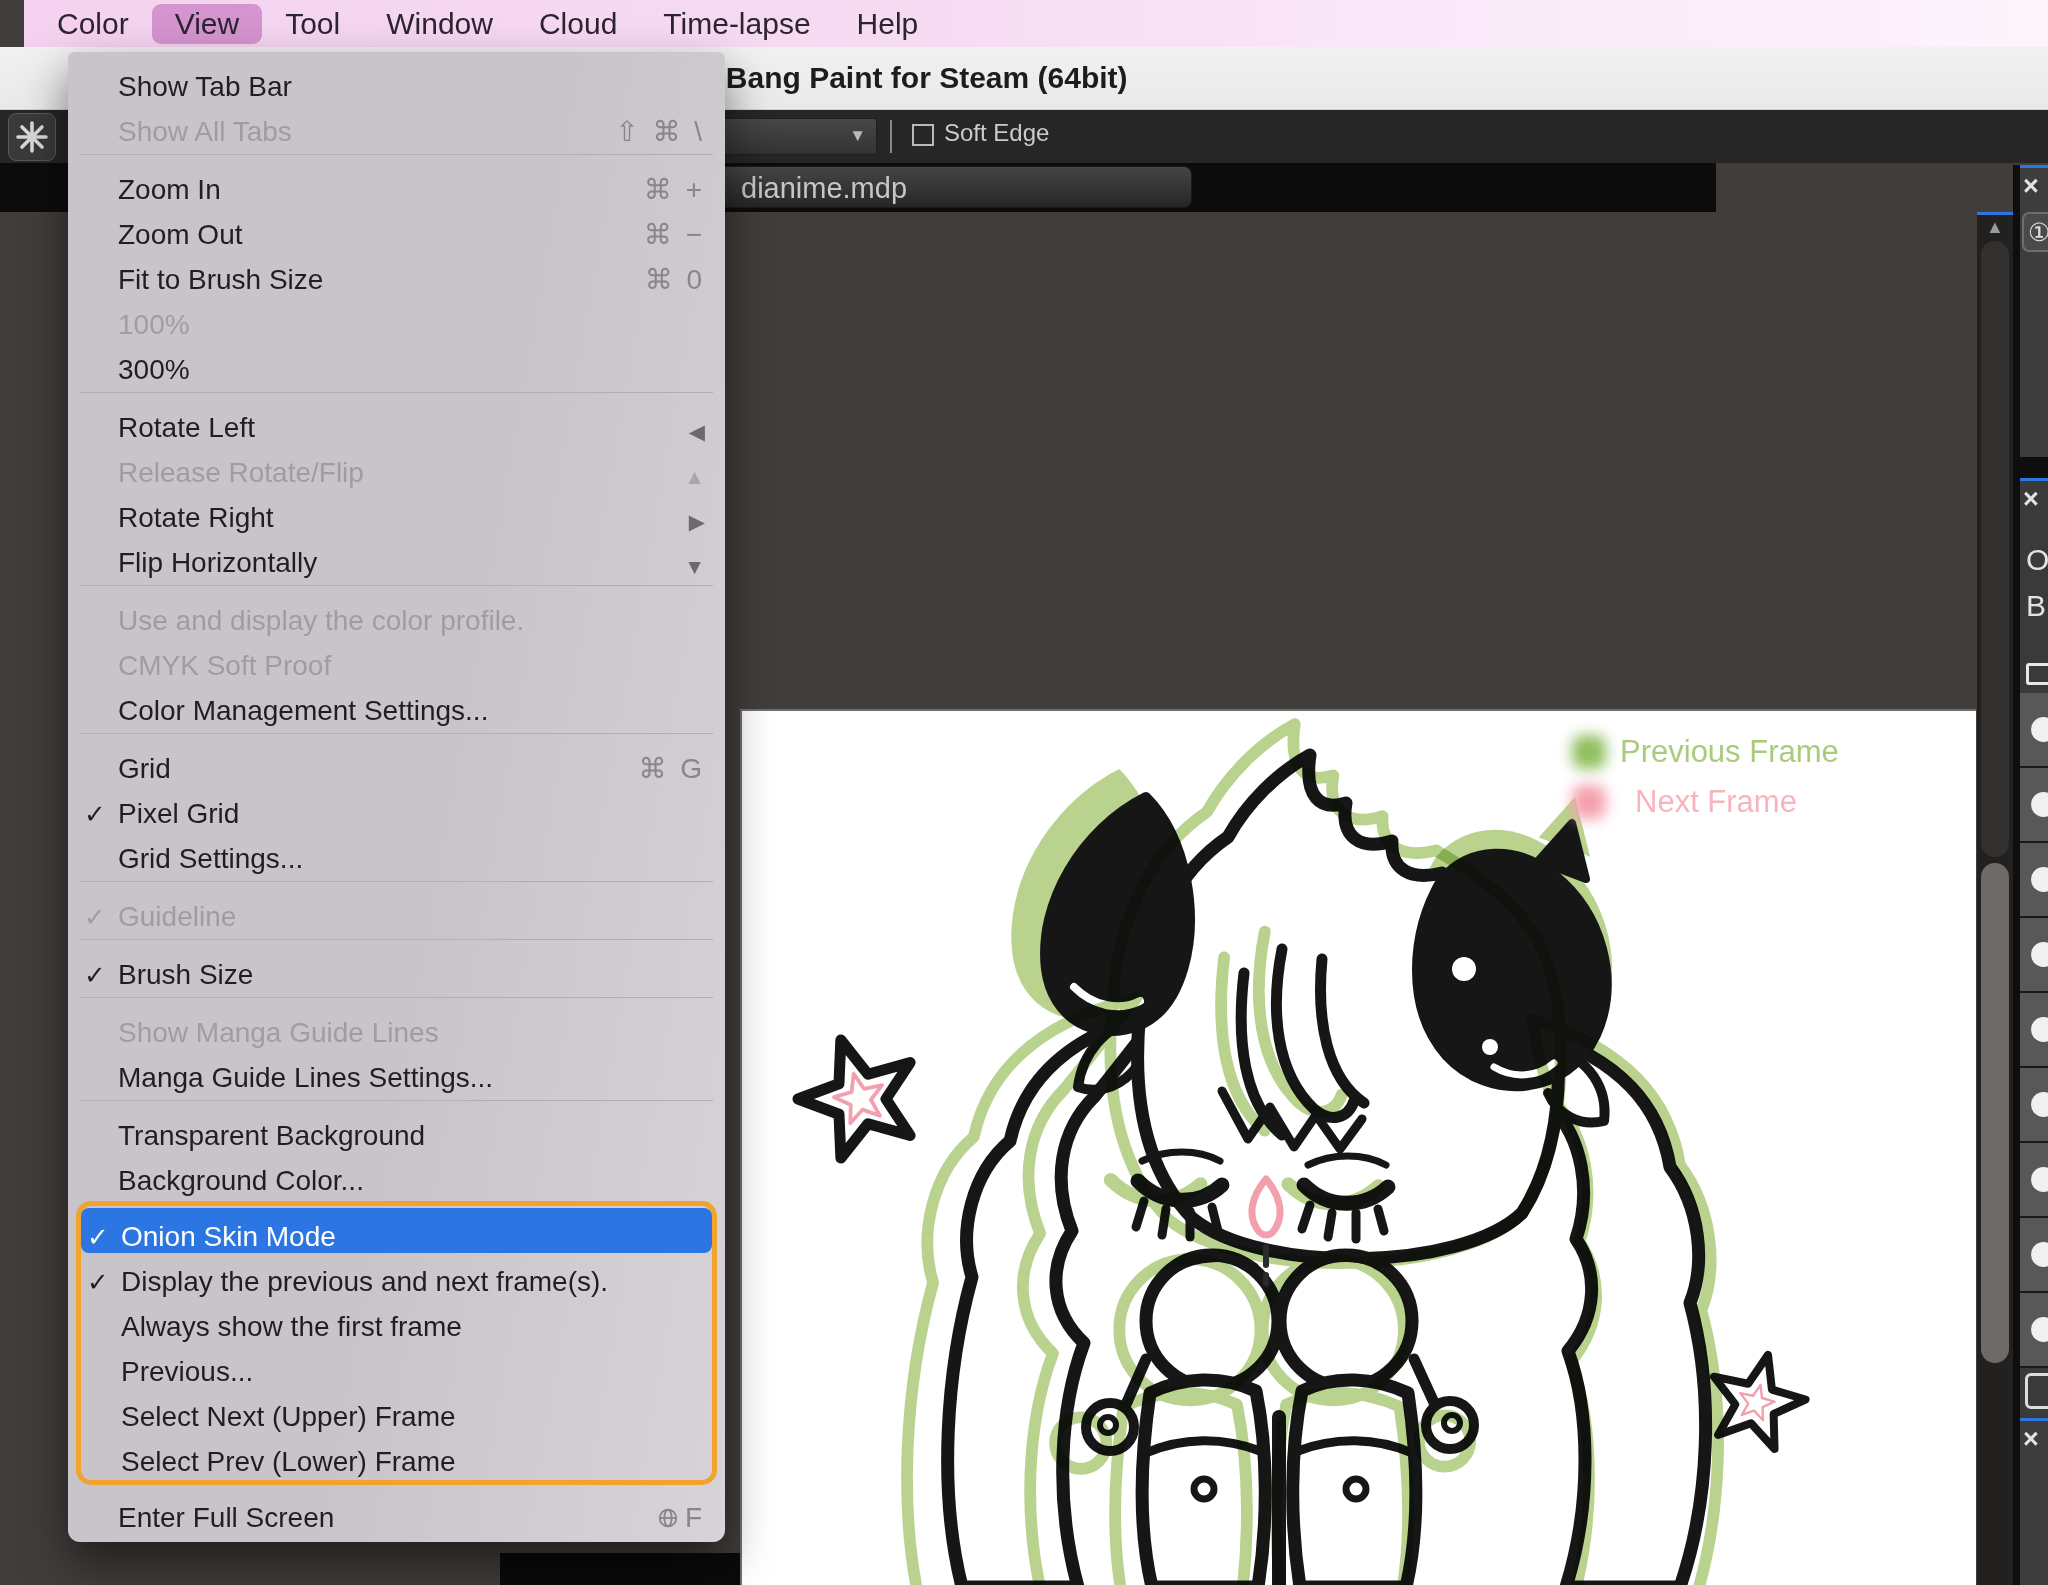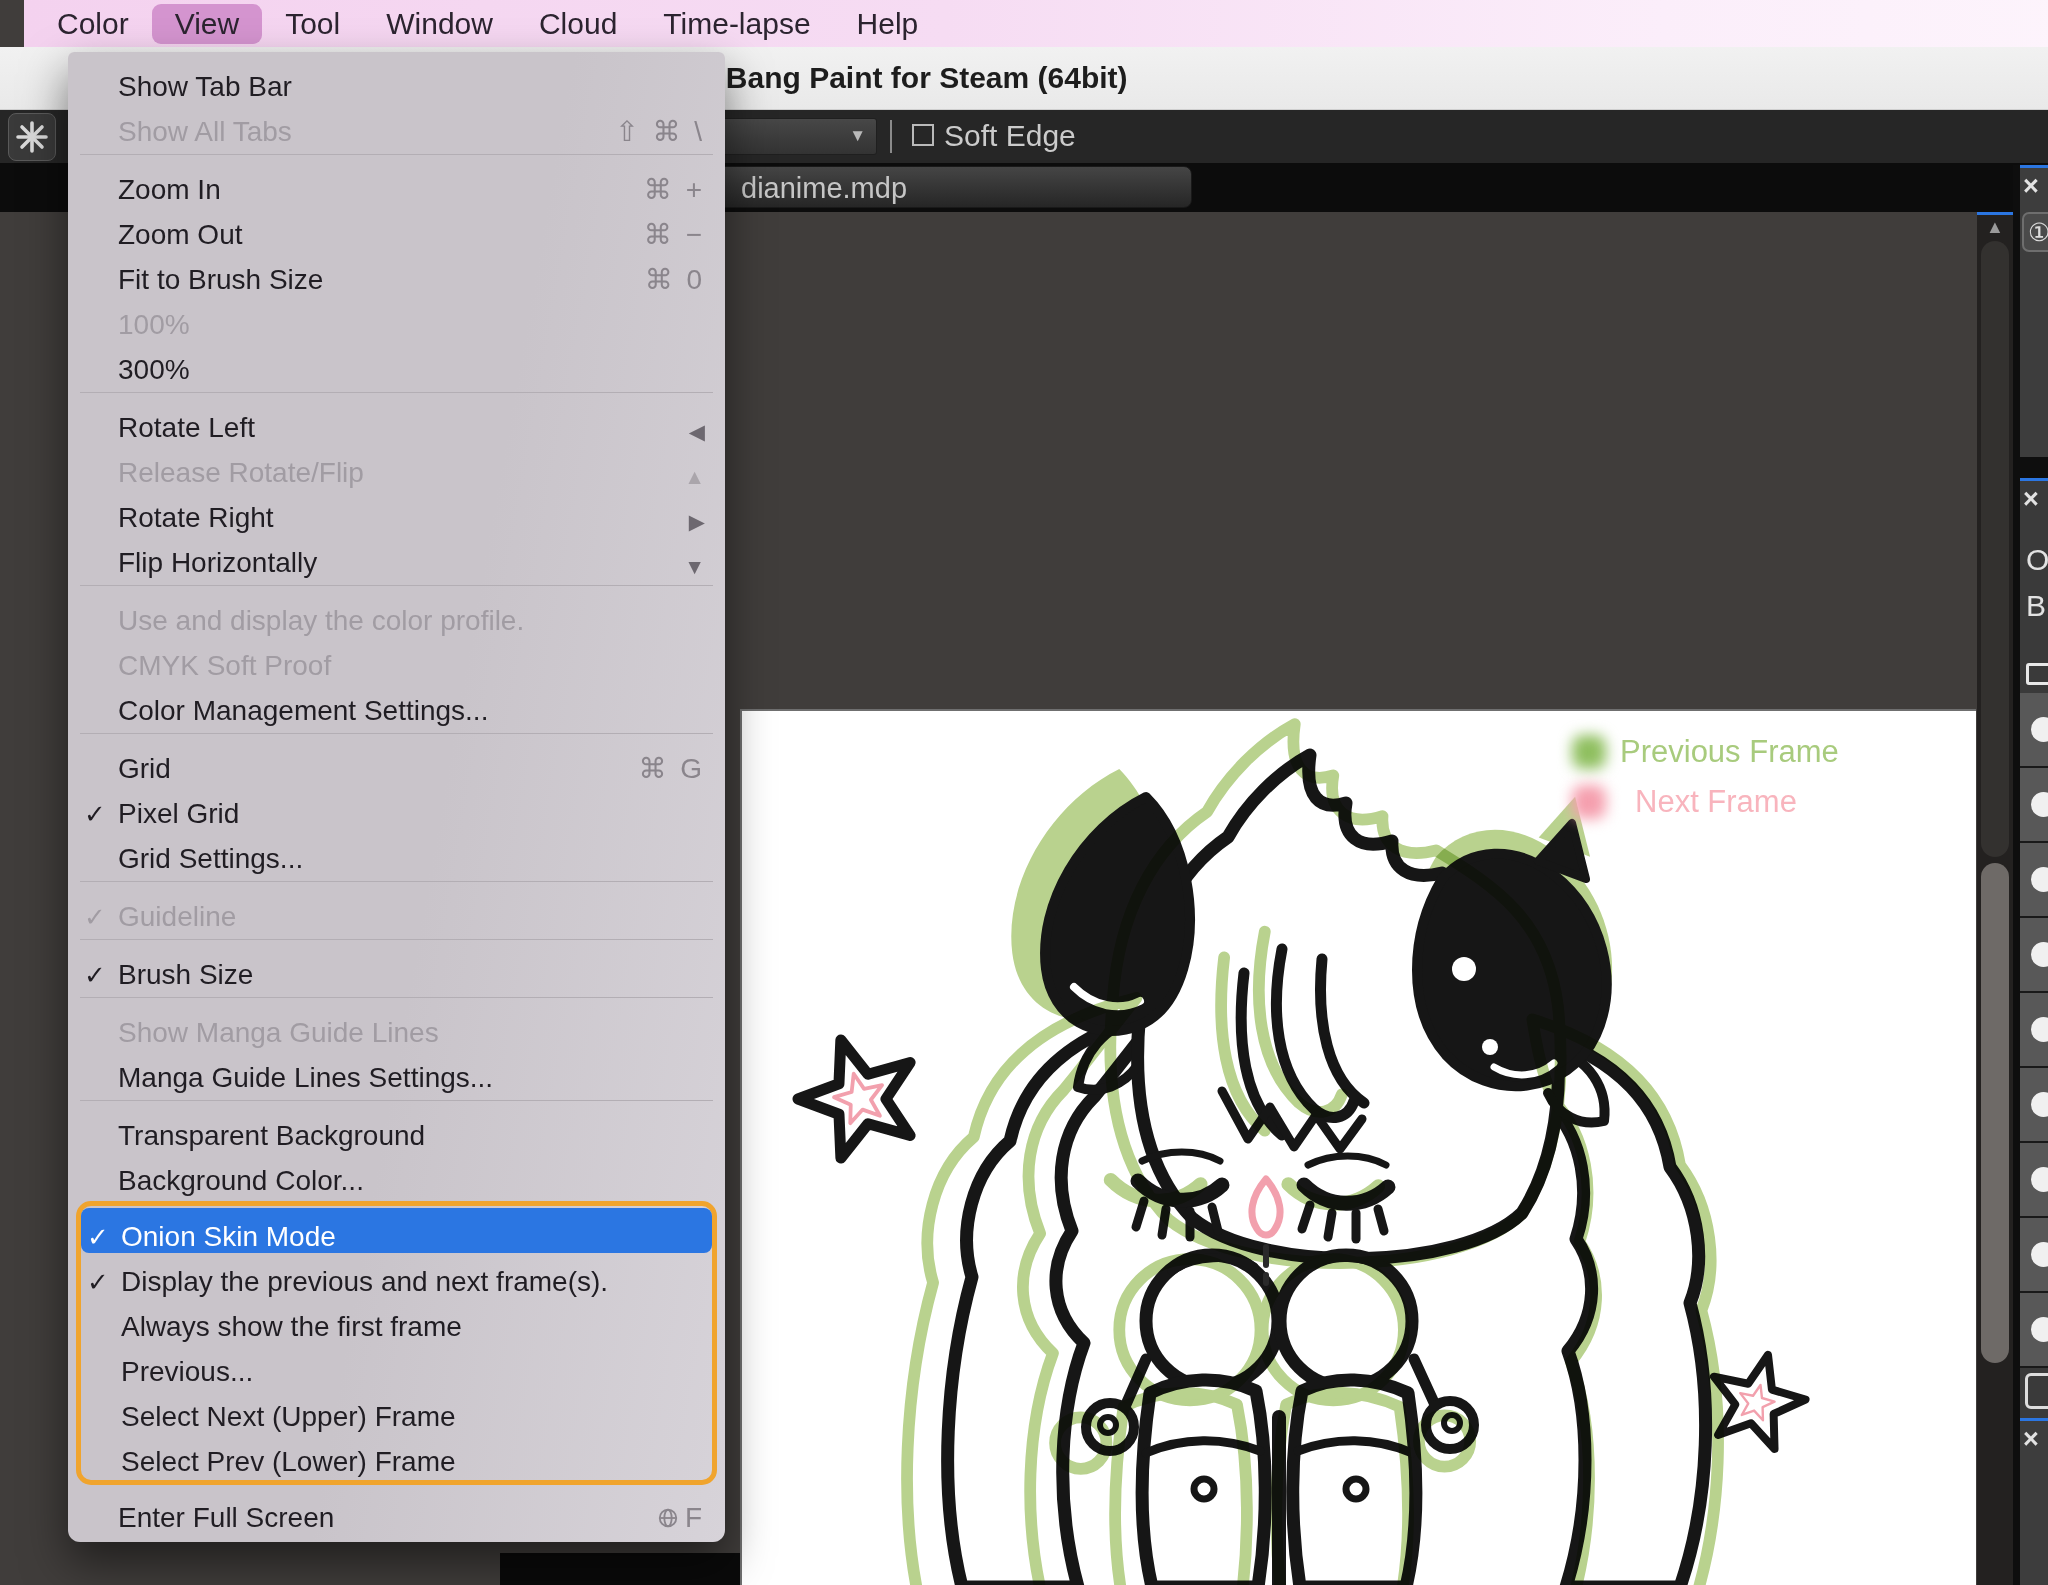--- a/index.html
+++ b/index.html
@@ -23,24 +23,24 @@
   
   .toolbar{position:absolute;left:0;top:110px;width:2048px;height:53px;background:#262626;z-index:5;}
   .tool-btn{position:absolute;left:8px;top:3px;width:46px;height:46px;border-radius:8px;
             background:#3a3a3a;border:1px solid #5a5a5a;display:flex;align-items:center;justify-content:center;}
   .dropdown{position:absolute;left:553px;top:8px;width:324px;height:37px;border-radius:3px;
             background:linear-gradient(#474747,#333);border:1px solid #1f1f1f;box-sizing:border-box;}
   .dd-caret{position:absolute;right:10px;top:7px;font-size:17px;color:#b9b9b9;}
   .tb-divider{position:absolute;left:890px;top:10px;width:2px;height:33px;background:#8a8a8a;}
   .checkbox{position:absolute;left:912px;top:14px;width:22px;height:22px;border:2px solid #b9b9b9;
             background:transparent;box-sizing:border-box;}
-  .soft-edge{position:absolute;left:944px;top:9px;font-size:30px;color:#cbcbcb;text-align:center;}
-
-  
-  .tabrow{position:absolute;left:0;top:163px;width:2048px;height:49px;background:#0c0c0c;z-index:4;}
+  .soft-edge{position:absolute;left:944px;top:9px;font-size:24px;color:#cbcbcb;text-align:center;}
+
+  
+  .tabrow{position:absolute;left:0;top:163px;width:1716px;height:49px;background:#0c0c0c;z-index:4;}
   .tab{position:absolute;left:500px;top:3px;width:692px;height:42px;border-radius:8px;
        background:linear-gradient(#454545,#262626);border:1px solid #191919;box-sizing:border-box;}
   .tab-label{position:absolute;left:240px;top:5px;font-size:29px;color:#c6c6c6;}
 
   
   .canvas{position:absolute;left:740px;top:709px;width:1236px;height:876px;background:#fff;
           border-left:2px solid #6f6f6f;border-top:2px solid #6f6f6f;box-sizing:border-box;z-index:3;overflow:hidden;}
   .art{position:absolute;left:0;top:0;width:1236px;height:876px;}
   .legend{position:absolute;left:830px;top:16px;z-index:6;}
   .legend-row{display:flex;align-items:center;height:50px;}

